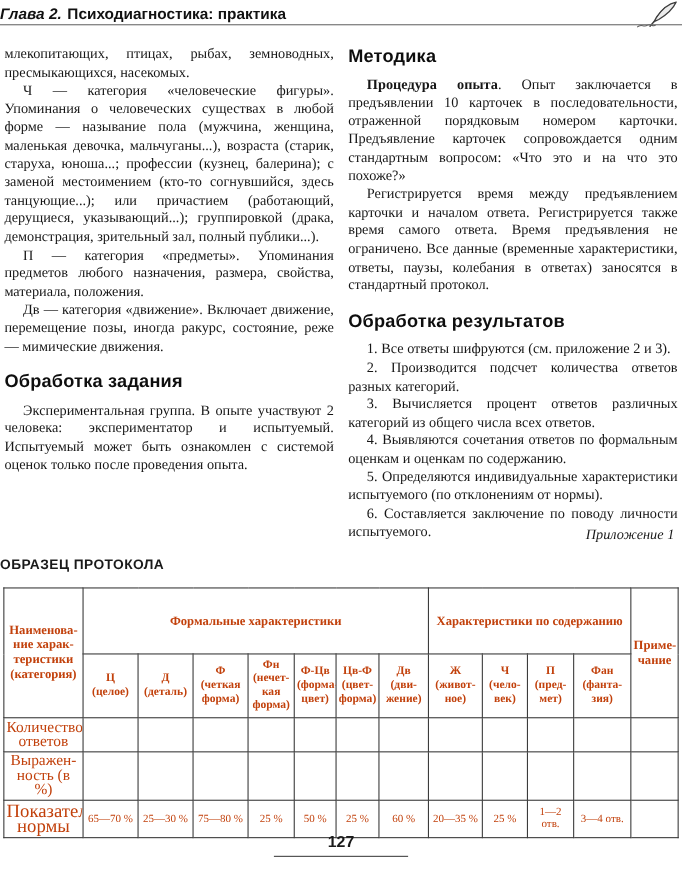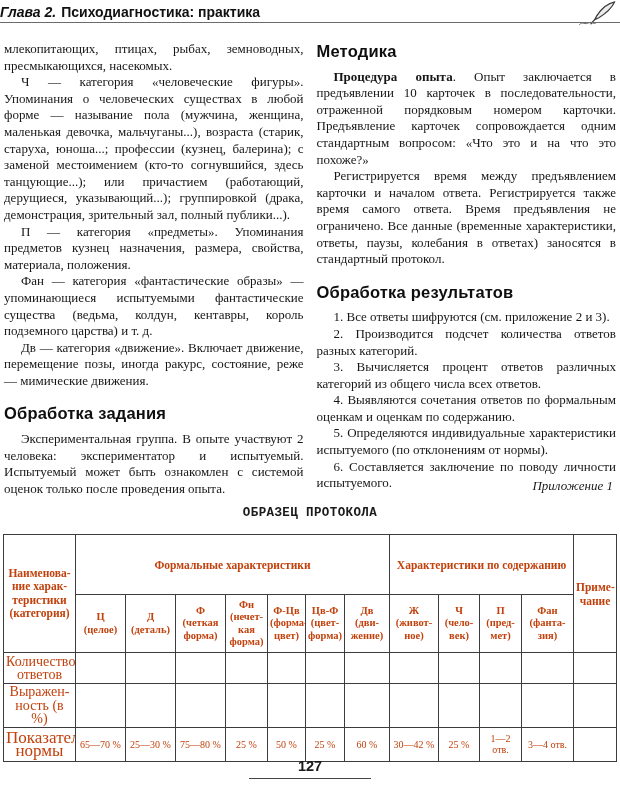--- a/index.html
+++ b/index.html
@@ -19,22 +19,22 @@
   .col p{margin:0;text-indent:17px;}
   .col p.noindent{text-indent:0;}
   .col h2{font-family:"Liberation Sans",sans-serif;font-size:16.5px;letter-spacing:.2px;
     margin:16px 0 9px;text-align:left;color:#0e0e0e;}
   .col h2.first{margin-top:2px;}
   .lead{font-weight:bold;}
 
   
   .appendix{position:absolute;top:478px;right:7px;font-family:"Liberation Serif",serif;
     font-style:italic;font-size:13px;margin-left:20px;}
-  .protocol-title{position:absolute;top:506px;left:0;right:0;text-align:center;
-    font-family:Liberation Mono, monospace;font-weight:bold;font-size:12.5px;letter-spacing:.4px;}
+  .protocol-title{position:absolute;top:506px;left:0;right:0;text-align:left;
+    font-family:Liberation Sans, sans-serif;font-weight:bold;font-size:12.5px;letter-spacing:.4px;}
 
   
   table.protocol{position:absolute;top:534px;left:3px;width:613px;border-collapse:collapse;
     table-layout:fixed;font-family:"Liberation Serif",serif;color:#c2410c;}
   table.protocol td{border:1px solid #3c3c3c;padding:1px 2px;text-align:center;
     vertical-align:middle;overflow:hidden;}
   tr.h1{height:60px;} tr.h2{height:58px;} tr.data{height:31px;} tr.r3{height:34px;}
   td.corner{font-weight:bold;font-size:11.5px;line-height:13.5px;padding:2px 3px;}
   td.group{font-weight:bold;font-size:11.5px;line-height:14px;}
   td.sub{font-weight:bold;font-size:10.5px;line-height:12.5px;}
@@ -64,22 +64,21 @@
     <path d="M19.5 21 L15.5 25.5" fill="none" stroke="#3f3f3f" stroke-width="1.4" stroke-linecap="round"></path>
     <path d="M3 26.5 C6.5 22.5 9.5 27 13 24.5 C16 22.5 18 26.5 21 24.5" fill="none" stroke="#5a5a5a" stroke-width="1"></path>
   </svg>
 
   <div class="head-rule"></div>
 
   <div class="columns">
     <div class="col">
       <p class="noindent">млекопитающих, птицах, рыбах, земноводных, пресмыкающихся, насекомых.</p>
       <p>Ч — категория «человеческие фигуры». Упоминания о человеческих существах в любой форме — называние пола (мужчина, женщина, маленькая девочка, мальчуганы...), возраста (старик, старуха, юноша...; профессии (кузнец, балерина); с заменой местоимением (кто-то согнувшийся, здесь танцующие...); или причастием (работающий, дерущиеся, указывающий...); группировкой (драка, демонстрация, зрительный зал, полный публики...).</p>
-      <p>П — категория «предметы». Упоминания предметов кузнец назначения, размера, свойства, материала, положения.</p>
-      <p>Фан — категория «фантастические образы» — упоминающиеся испытуемыми фантастические существа (ведьма, колдун, кентавры, король подземного царства) и т. д.</p>
+      <p>П — категория «предметы». Упоминания предметов любого назначения, размера, свойства, материала, положения.</p>
       <p>Дв — категория «движение». Включает движение, перемещение позы, иногда ракурс, состояние, реже — мимические движения.</p>
       <h2>Обработка задания</h2>
       <p>Экспериментальная группа. В опыте участвуют 2 человека: экспериментатор и испытуемый. Испытуемый может быть ознакомлен с системой оценок только после проведения опыта.</p>
     </div>
     <div class="col">
       <h2 class="first">Методика</h2>
       <p><span class="lead">Процедура опыта</span><span>. Опыт заключается в предъявлении 10 карточек в последовательности, отраженной порядковым номером карточки. Предъявление карточек сопровождается одним стандартным вопросом: «Что это и на что это похоже?»</span></p>
       <p>Регистрируется время между предъявлением карточки и началом ответа. Регистрируется также время самого ответа. Время предъявления не ограничено. Все данные (временные характеристики, ответы, паузы, колебания в ответах) заносятся в стандартный протокол.</p>
       <h2>Обработка результатов</h2>
       <p>1. Все ответы шифруются (см. приложение 2 и 3).</p>
@@ -195,21 +194,21 @@
       </tr>
       <tr class="data r3">
         <td class="rowlabel">Показатели нормы</td>
         <td>65—70 %</td>
         <td>25—30 %</td>
         <td>75—80 %</td>
         <td>25 %</td>
         <td>50 %</td>
         <td>25 %</td>
         <td>60 %</td>
-        <td>30—42 %</td>
+        <td>20—35 %</td>
         <td>25 %</td>
         <td>1—2 отв.</td>
         <td>3—4 отв.</td>
         <td></td>
       </tr>
     </tbody>
   </table>
 
   <div class="pagenum">127</div>
   <div class="foot-rule"></div>

